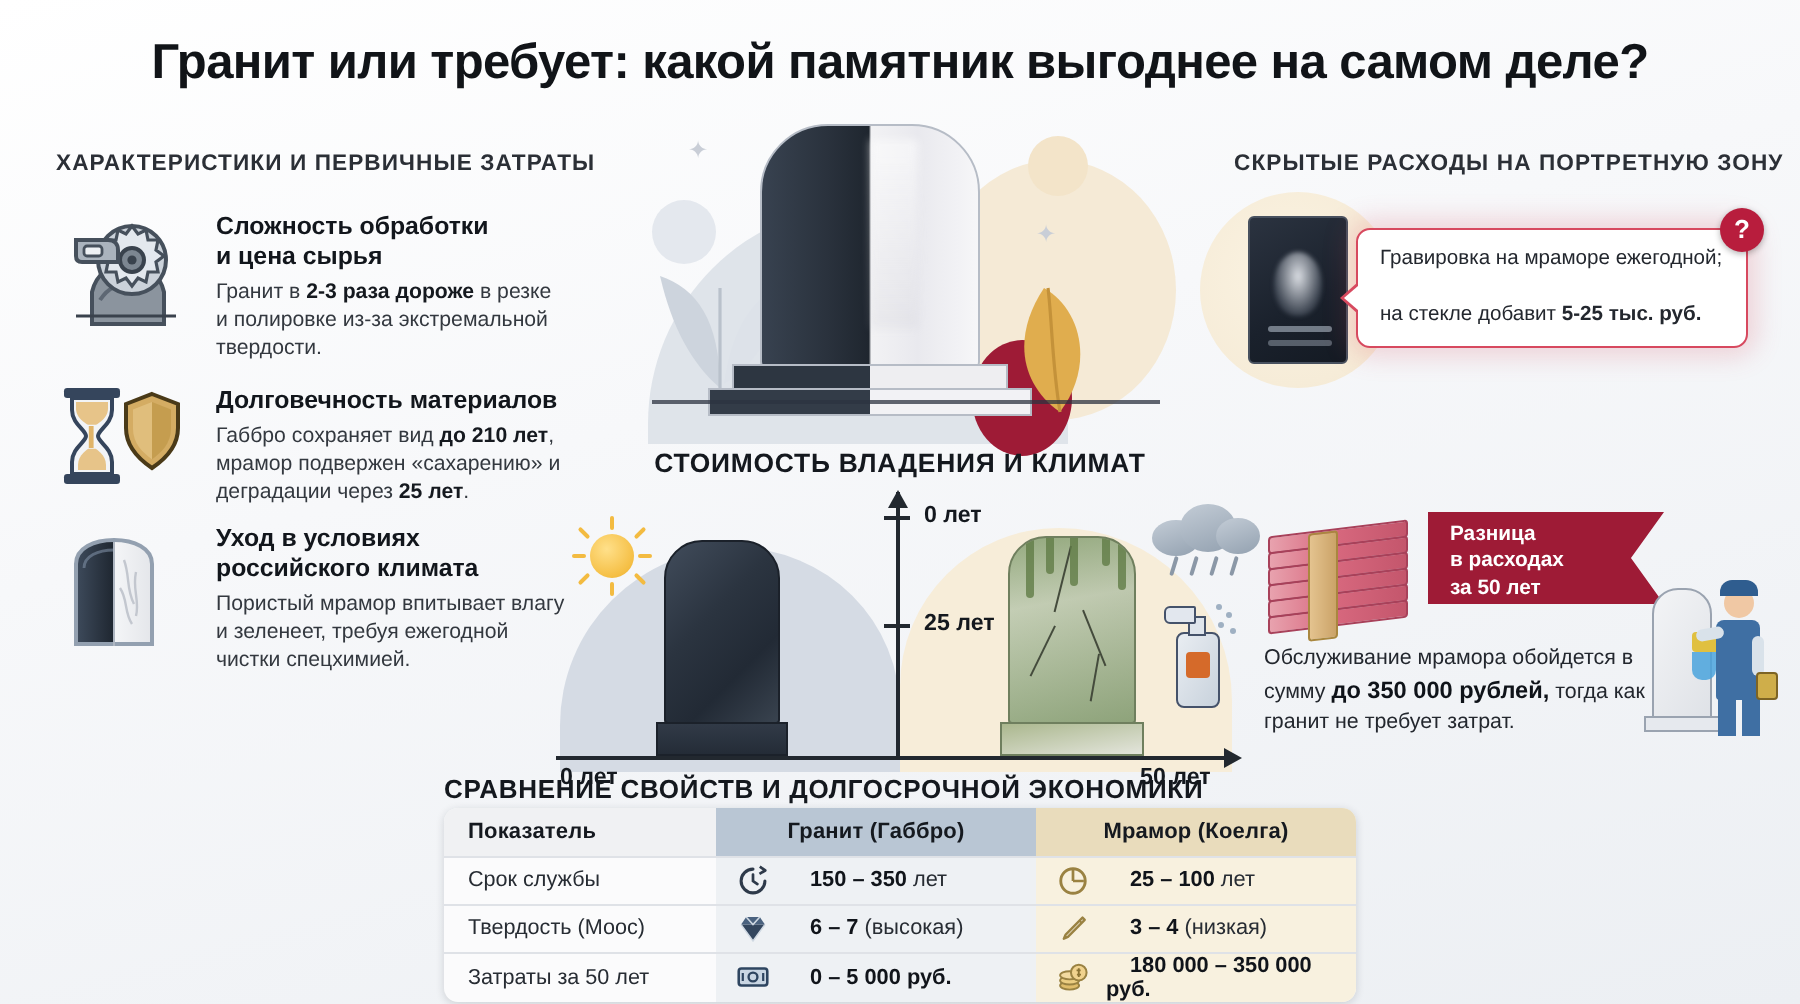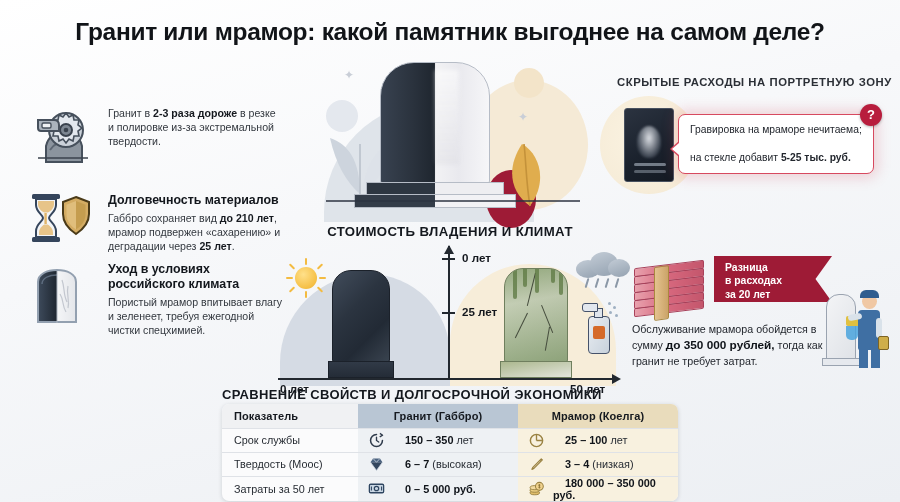--- a/index.html
+++ b/index.html
@@ -308,38 +308,41 @@
   .valtxt { font-size: 10.9px; color: #272c33; }
   .valtxt b { font-weight: bold; color: #10141a; margin-left: 12px; }
   .tbl tbody tr { border-top: 1px solid #dfe2e7; }
   .mini { width: 17px; height: 17px; flex: 0 0 auto; }
 </style>
 </head>
 <body>
 
 <div class="stage">
 
-  <div class="title">Гранит или мрамор: какой памятник выгоднее на самом деле?</div>
-
+  <div class="title">Гранит или требует: какой памятник выгоднее на самом деле?</div>
+
+  <div class="sec-head" id="sec-left">ХАРАКТЕРИСТИКИ И ПЕРВИЧНЫЕ ЗАТРАТЫ</div>
 
   <div class="feat" id="feat0">
     <div class="feat-ico">
       <svg class="ico-saw" width="68" height="58" viewBox="0 0 68 58">
         <path d="M18 40c2-9 9-14 18-14s16 5 18 14v16H18z" fill="#8b949e" stroke="#46505c" stroke-width="2"></path>
         <path d="M22 44c4-6 10-9 17-9" stroke="#5d6773" stroke-width="2" fill="none"></path>
         <circle cx="38" cy="24" r="17" fill="#cbd2da" stroke="#46505c" stroke-width="2"></circle>
         <path d="M38 7l3 4 4-2 1 5 5 0-1 5 4 3-4 3 1 5-5 0-1 5-4-2-3 4-3-4-4 2-1-5-5 0 1-5-4-3 4-3-1-5 5 0 1-5 4 2z" fill="#e3e8ee" stroke="#46505c" stroke-width="1.6"></path>
         <circle cx="38" cy="24" r="6" fill="#7c8691" stroke="#39424d" stroke-width="2"></circle>
         <circle cx="38" cy="24" r="2.3" fill="#39424d"></circle>
         <path d="M10 14h16c3 0 5 2 5 5v6H13c-2 0-3-1-3-3z" fill="#aab3bd" stroke="#46505c" stroke-width="2"></path>
         <rect x="14" y="17" width="9" height="5" rx="1.5" fill="#eef1f4" stroke="#46505c" stroke-width="1.4"></rect>
         <path d="M10 52h50" stroke="#3a424d" stroke-width="1.6"></path>
       </svg>
     </div>
     <div class="feat-body">
+      <div class="feat-title">Сложность обработки
+и цена сырья</div>
       <div class="feat-desc">
         <span>Гранит в </span><b>2-3 раза дороже</b><span> в резке и полировке из-за экстремальной твердости.</span>
       </div>
     </div>
   </div>
 
   <div class="feat" id="feat1">
     <div class="feat-ico">
       <svg width="70" height="56" viewBox="0 0 70 56">
         <rect x="6" y="3" width="28" height="5" rx="1.6" fill="#35455c"></rect>
@@ -422,21 +425,21 @@
       <div class="portrait-face"></div>
       <div class="portrait-line" style="top:54px;width:32px"></div>
       <div class="portrait-line" style="top:61px;width:32px;opacity:.7"></div>
     </div>
   </div>
 
   <div class="bubble">
     <div class="bubble-tail"></div>
     <div class="q-badge">?</div>
     <div class="bubble-text">
-      <span>Гравировка на мраморе нечитаема;</span><br>
+      <span>Гравировка на мраморе ежегодной;</span><br>
       <br>
       <span>на стекле добавит </span><b>5-25 тыс. руб.</b>
     </div>
   </div>
 
   <div class="chart-title">СТОИМОСТЬ ВЛАДЕНИЯ И КЛИМАТ</div>
 
   <div class="chart">
     <div class="arc-left"></div>
     <div class="arc-right"></div>
@@ -510,21 +513,21 @@
     <div class="bill" style="top:18px"></div>
     <div class="bill" style="top:26px"></div>
     <div class="bill" style="top:34px"></div>
     <div class="bill" style="top:42px"></div>
     <div class="cash-band"></div>
   </div>
 
   <div class="ribbon">
     <div>Разница</div>
     <div>в расходах</div>
-    <div>за 20 лет</div>
+    <div>за 50 лет</div>
   </div>
 
   <div class="money-text">
     <span>Обслуживание мрамора обойдется в сумму </span><b>до 350 000 рублей,</b><span> тогда как гранит не требует затрат.</span>
   </div>
 
   <div class="worker">
     <div class="w-stone"></div>
     <div class="w-stone-base"></div>
     <div class="w-water"></div>

